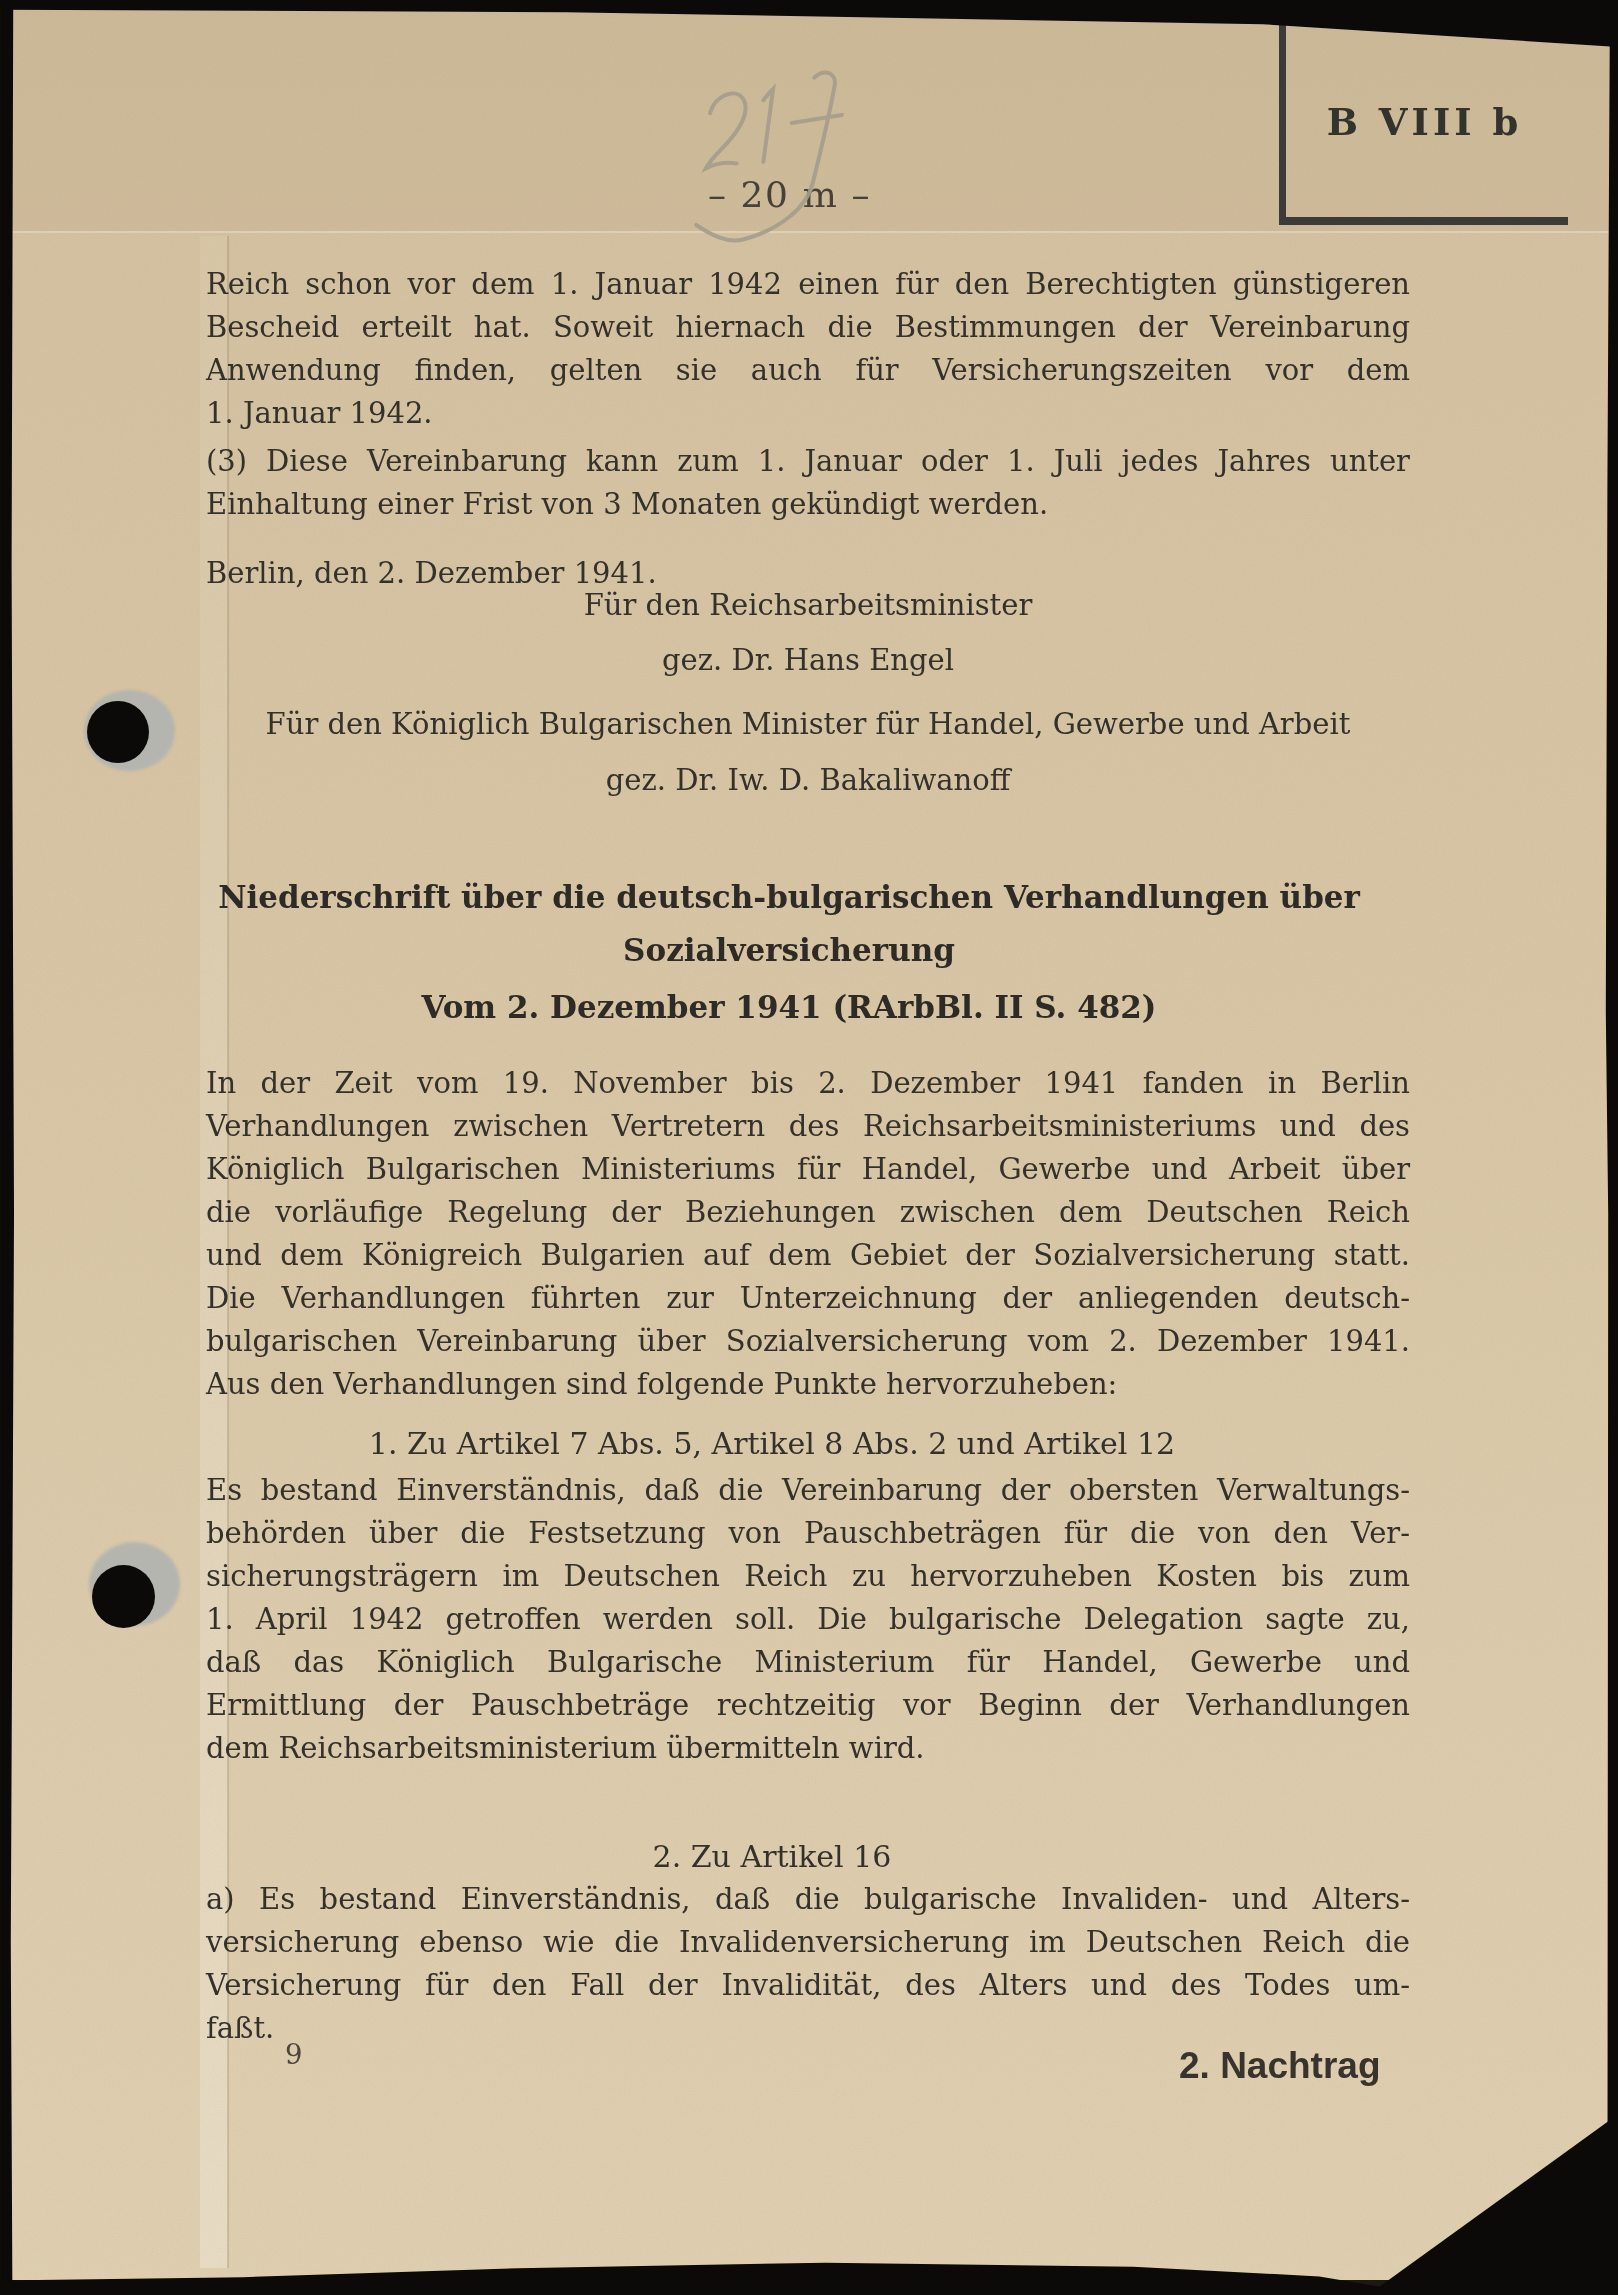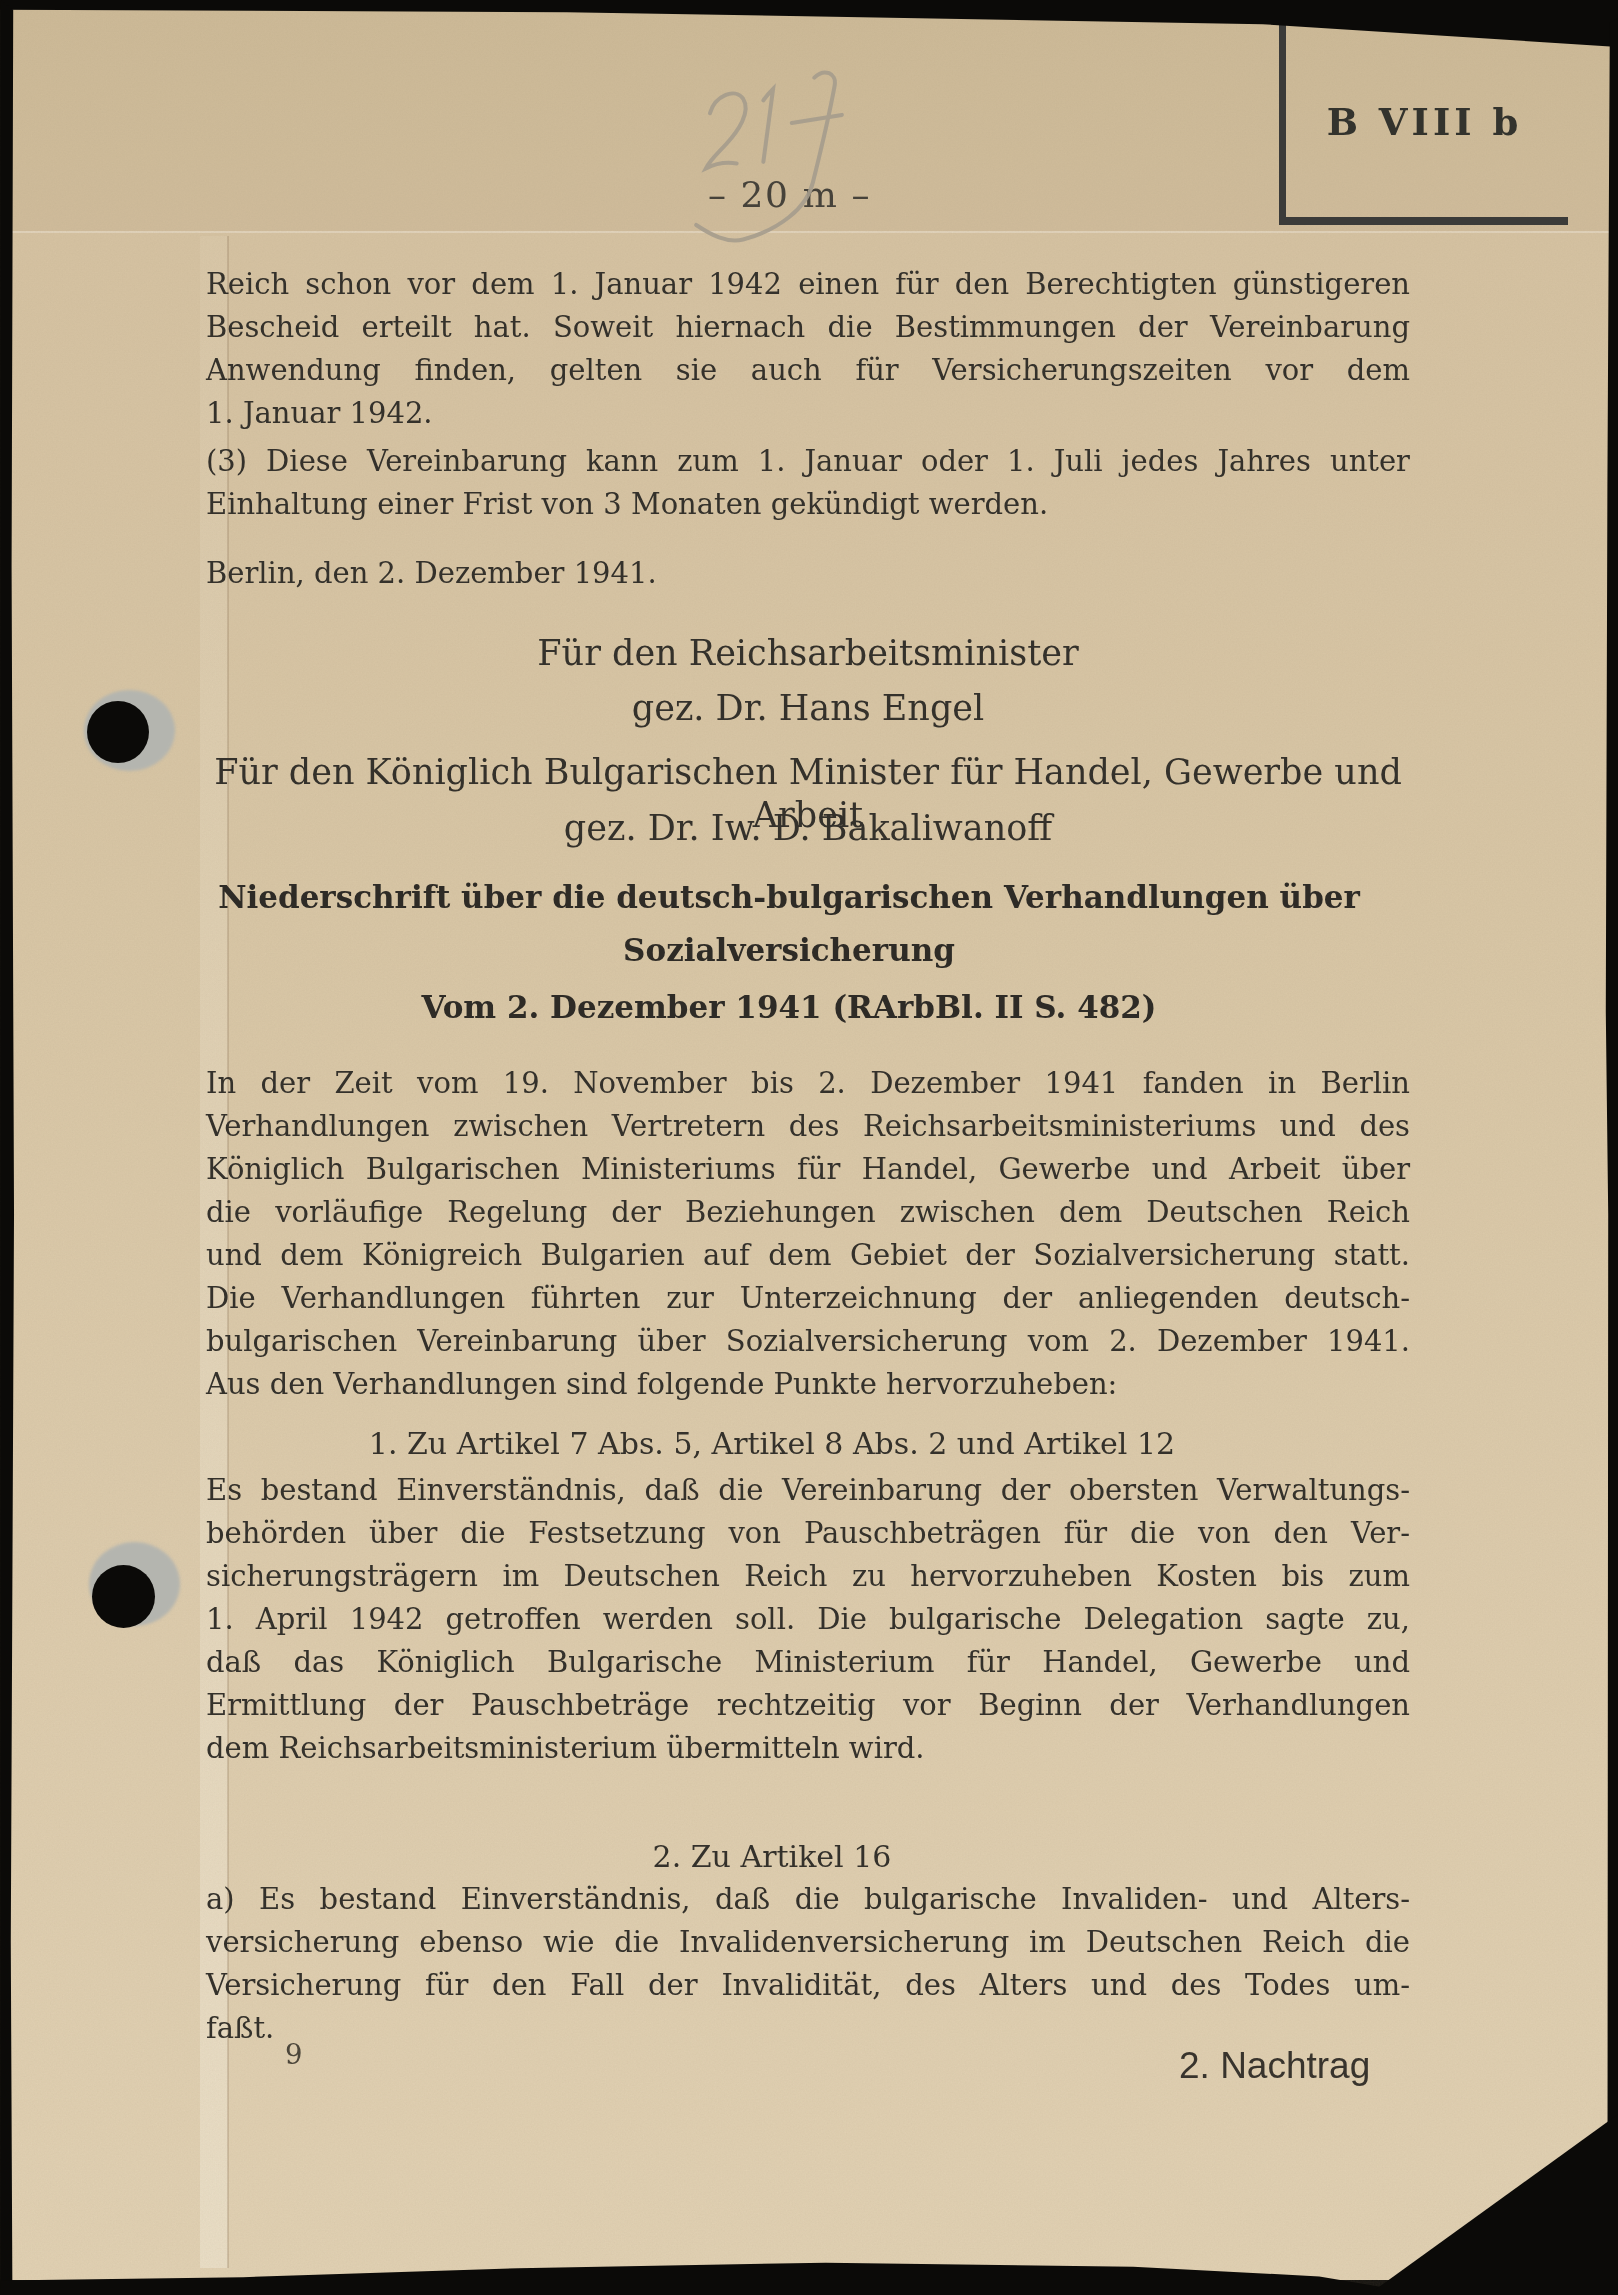--- a/index.html
+++ b/index.html
@@ -13,39 +13,39 @@
   .crease-strip{position:absolute;left:200px;top:236px;width:27.5px;height:2032px;
          background:linear-gradient(180deg,rgba(250,245,230,0.10),rgba(250,245,230,0.42));}
   .crease-v{position:absolute;left:227px;top:236px;width:1.6px;height:2032px;background:rgba(140,115,85,0.28);}
   .grain{position:absolute;left:0;top:0;width:1619px;height:2295px;opacity:.55;pointer-events:none;}
   
   .para{position:absolute;left:206px;width:1204px;font-size:29px;line-height:43px;color:#34312b;}
   .tline{text-align:justify;text-align-last:justify;}
   .tline-last{text-align-last:left;}
   .single{position:absolute;font-size:29px;line-height:43px;color:#34312b;}
   .centerblock{position:absolute;left:206px;width:1204px;text-align:center;
-               font-size:35px;line-height:43px;color:#34312b;margin-top:48px;}
+               font-size:29px;line-height:43px;color:#34312b;}
   .headingblock{position:absolute;left:206px;width:1166px;text-align:center;
                 font-size:31px;line-height:37px;font-weight:bold;color:#2e2b26;}
   .subhead{position:absolute;left:170px;width:1204px;text-align:center;
            font-size:30px;line-height:43px;color:#34312b;margin-top:7px;}
   
   .box-left{position:absolute;left:1279px;top:16px;width:7.3px;height:209px;background:#3b3b39;}
   .box-bottom{position:absolute;left:1279px;top:217px;width:289px;height:8px;background:#3b3b39;}
   .box-label{position:absolute;left:1295px;top:100px;width:259px;text-align:center;
              font-size:37px;font-weight:bold;letter-spacing:4px;color:#33332d;}
   .page-note{position:absolute;left:648px;top:174px;width:283px;text-align:center;
              font-size:36px;color:#46423a;letter-spacing:1.6px;}
   
   .hole-halo{position:absolute;border-radius:50%;background:#b4b5af;filter:blur(1.6px);}
   .hole{position:absolute;border-radius:50%;background:#0b0a08;}
   
   .page-number{position:absolute;left:285px;top:2038px;font-size:27.5px;color:#4c463a;}
   .footer-tag{position:absolute;left:1179px;top:2045px;font-family:"Liberation Sans",sans-serif;
-              font-weight:400;font-size:37px;color:#38342d;}
+              font-weight:700;font-size:37px;color:#38342d;}
   .edges,.pencil{position:absolute;left:0;top:0;pointer-events:none;}
 </style>
 </head>
 <body>
 
 <div class="page">
 
   <div class="paper"></div>
   <div class="topband-shade"></div>
   <div class="seam-h"></div>

